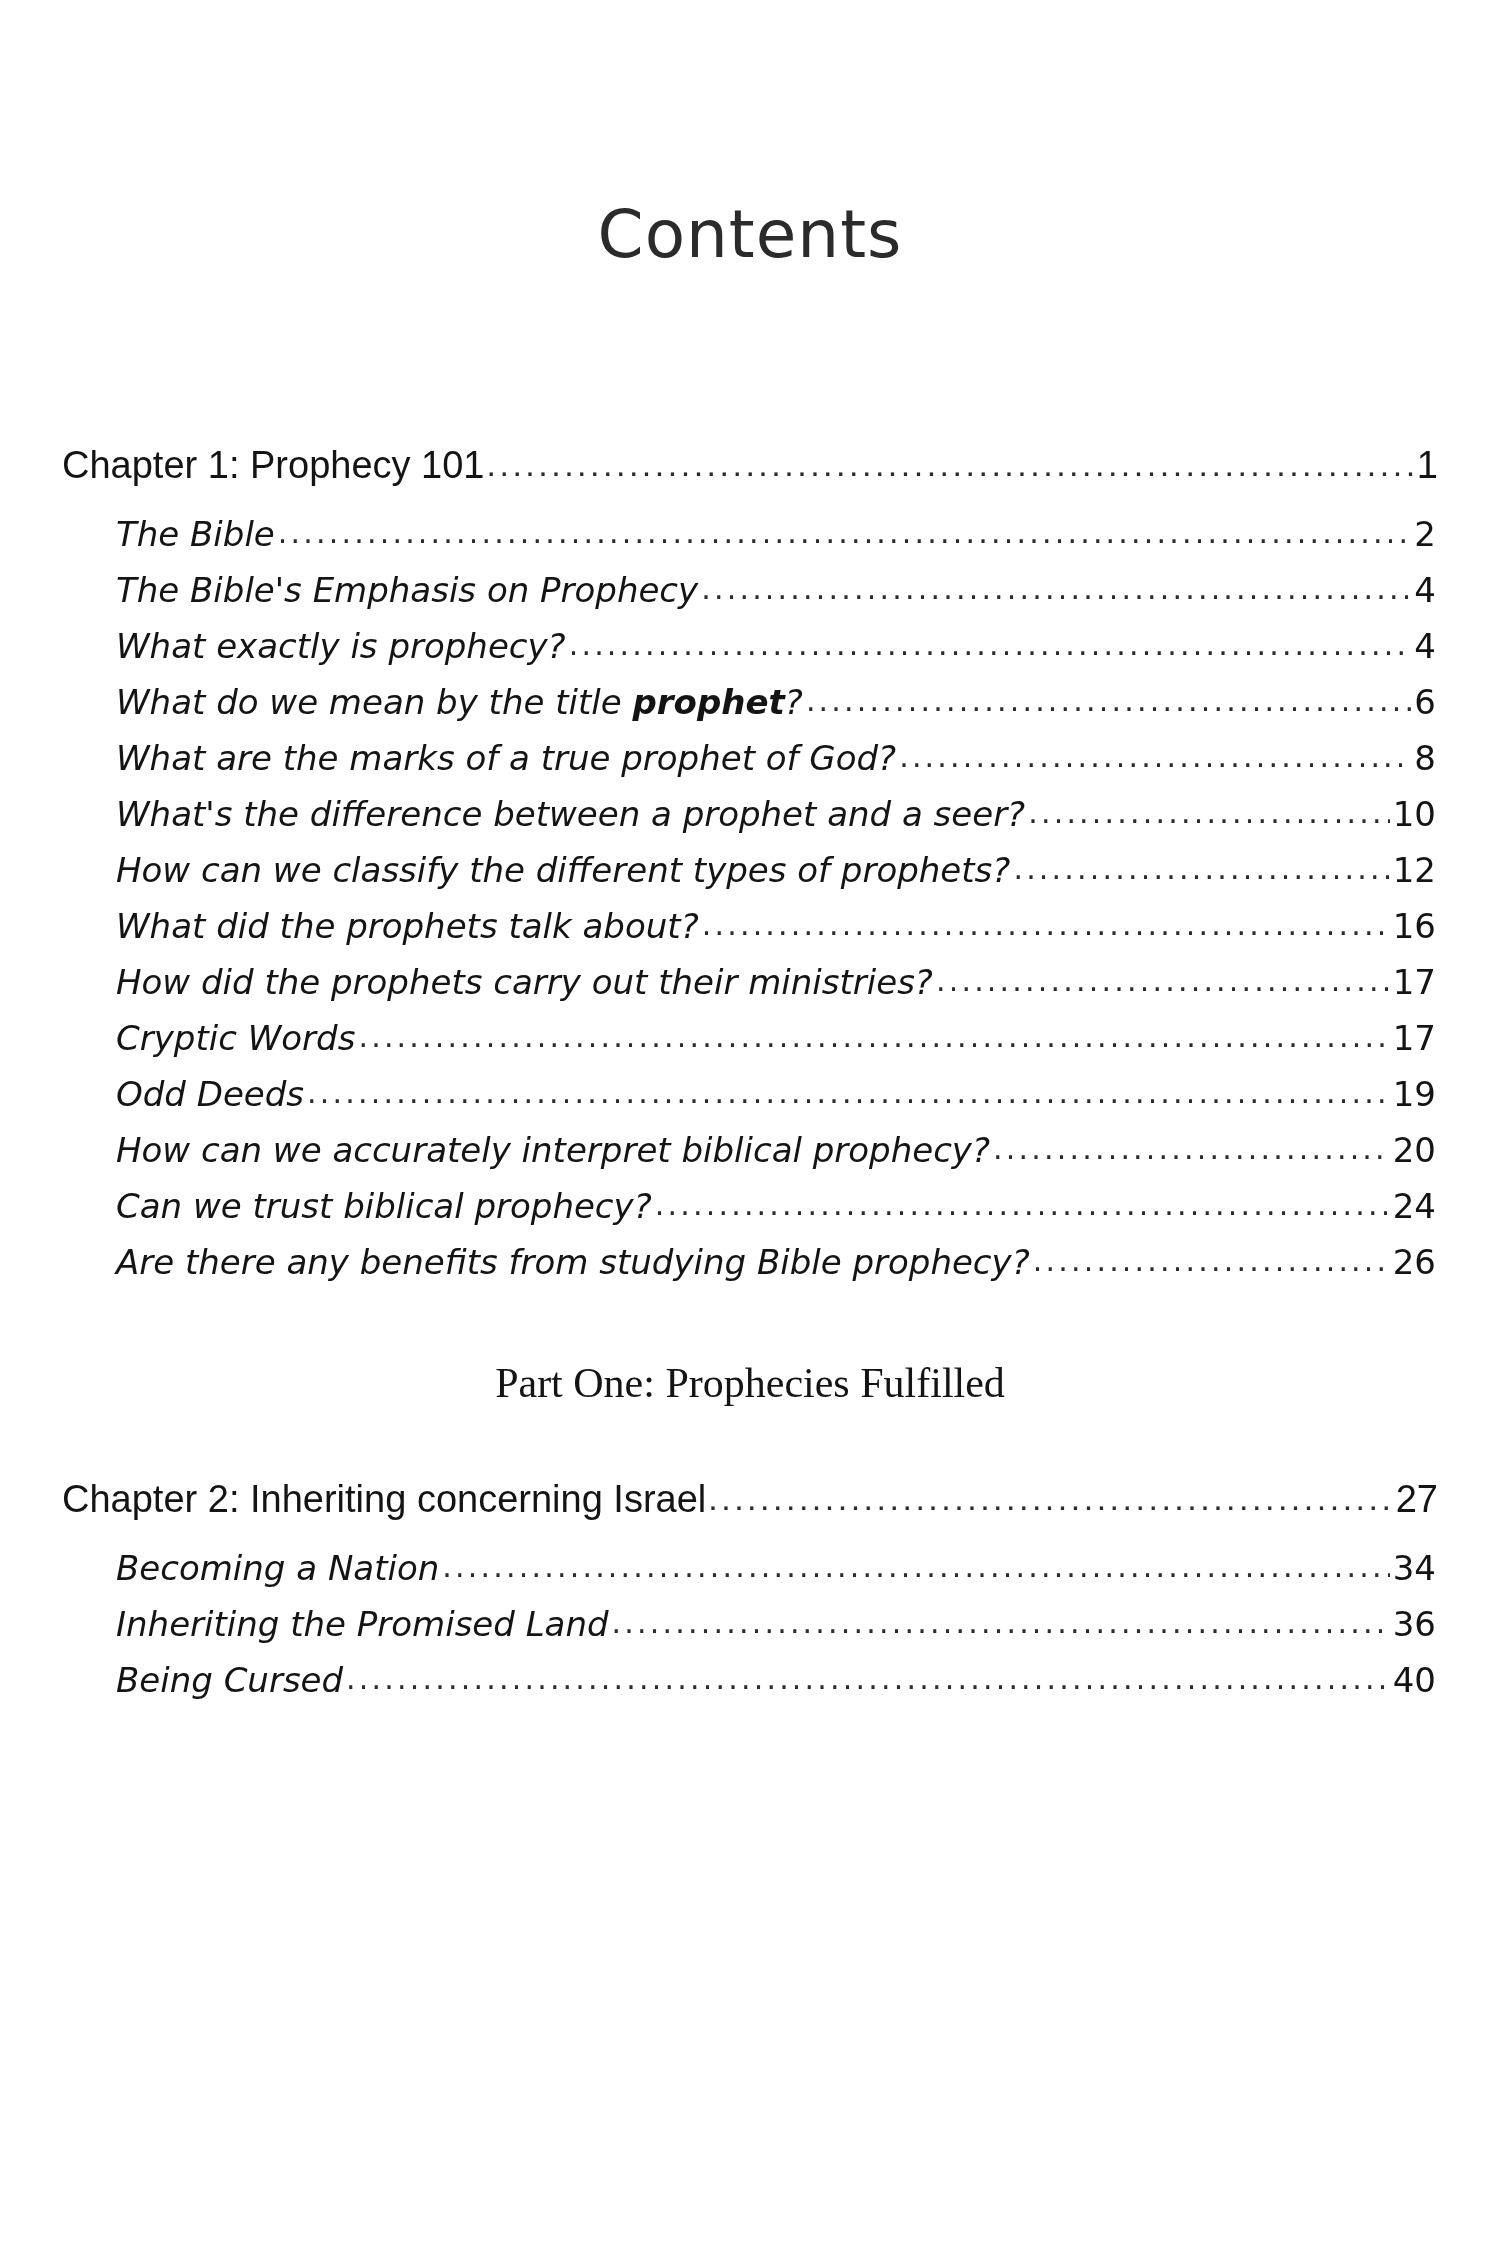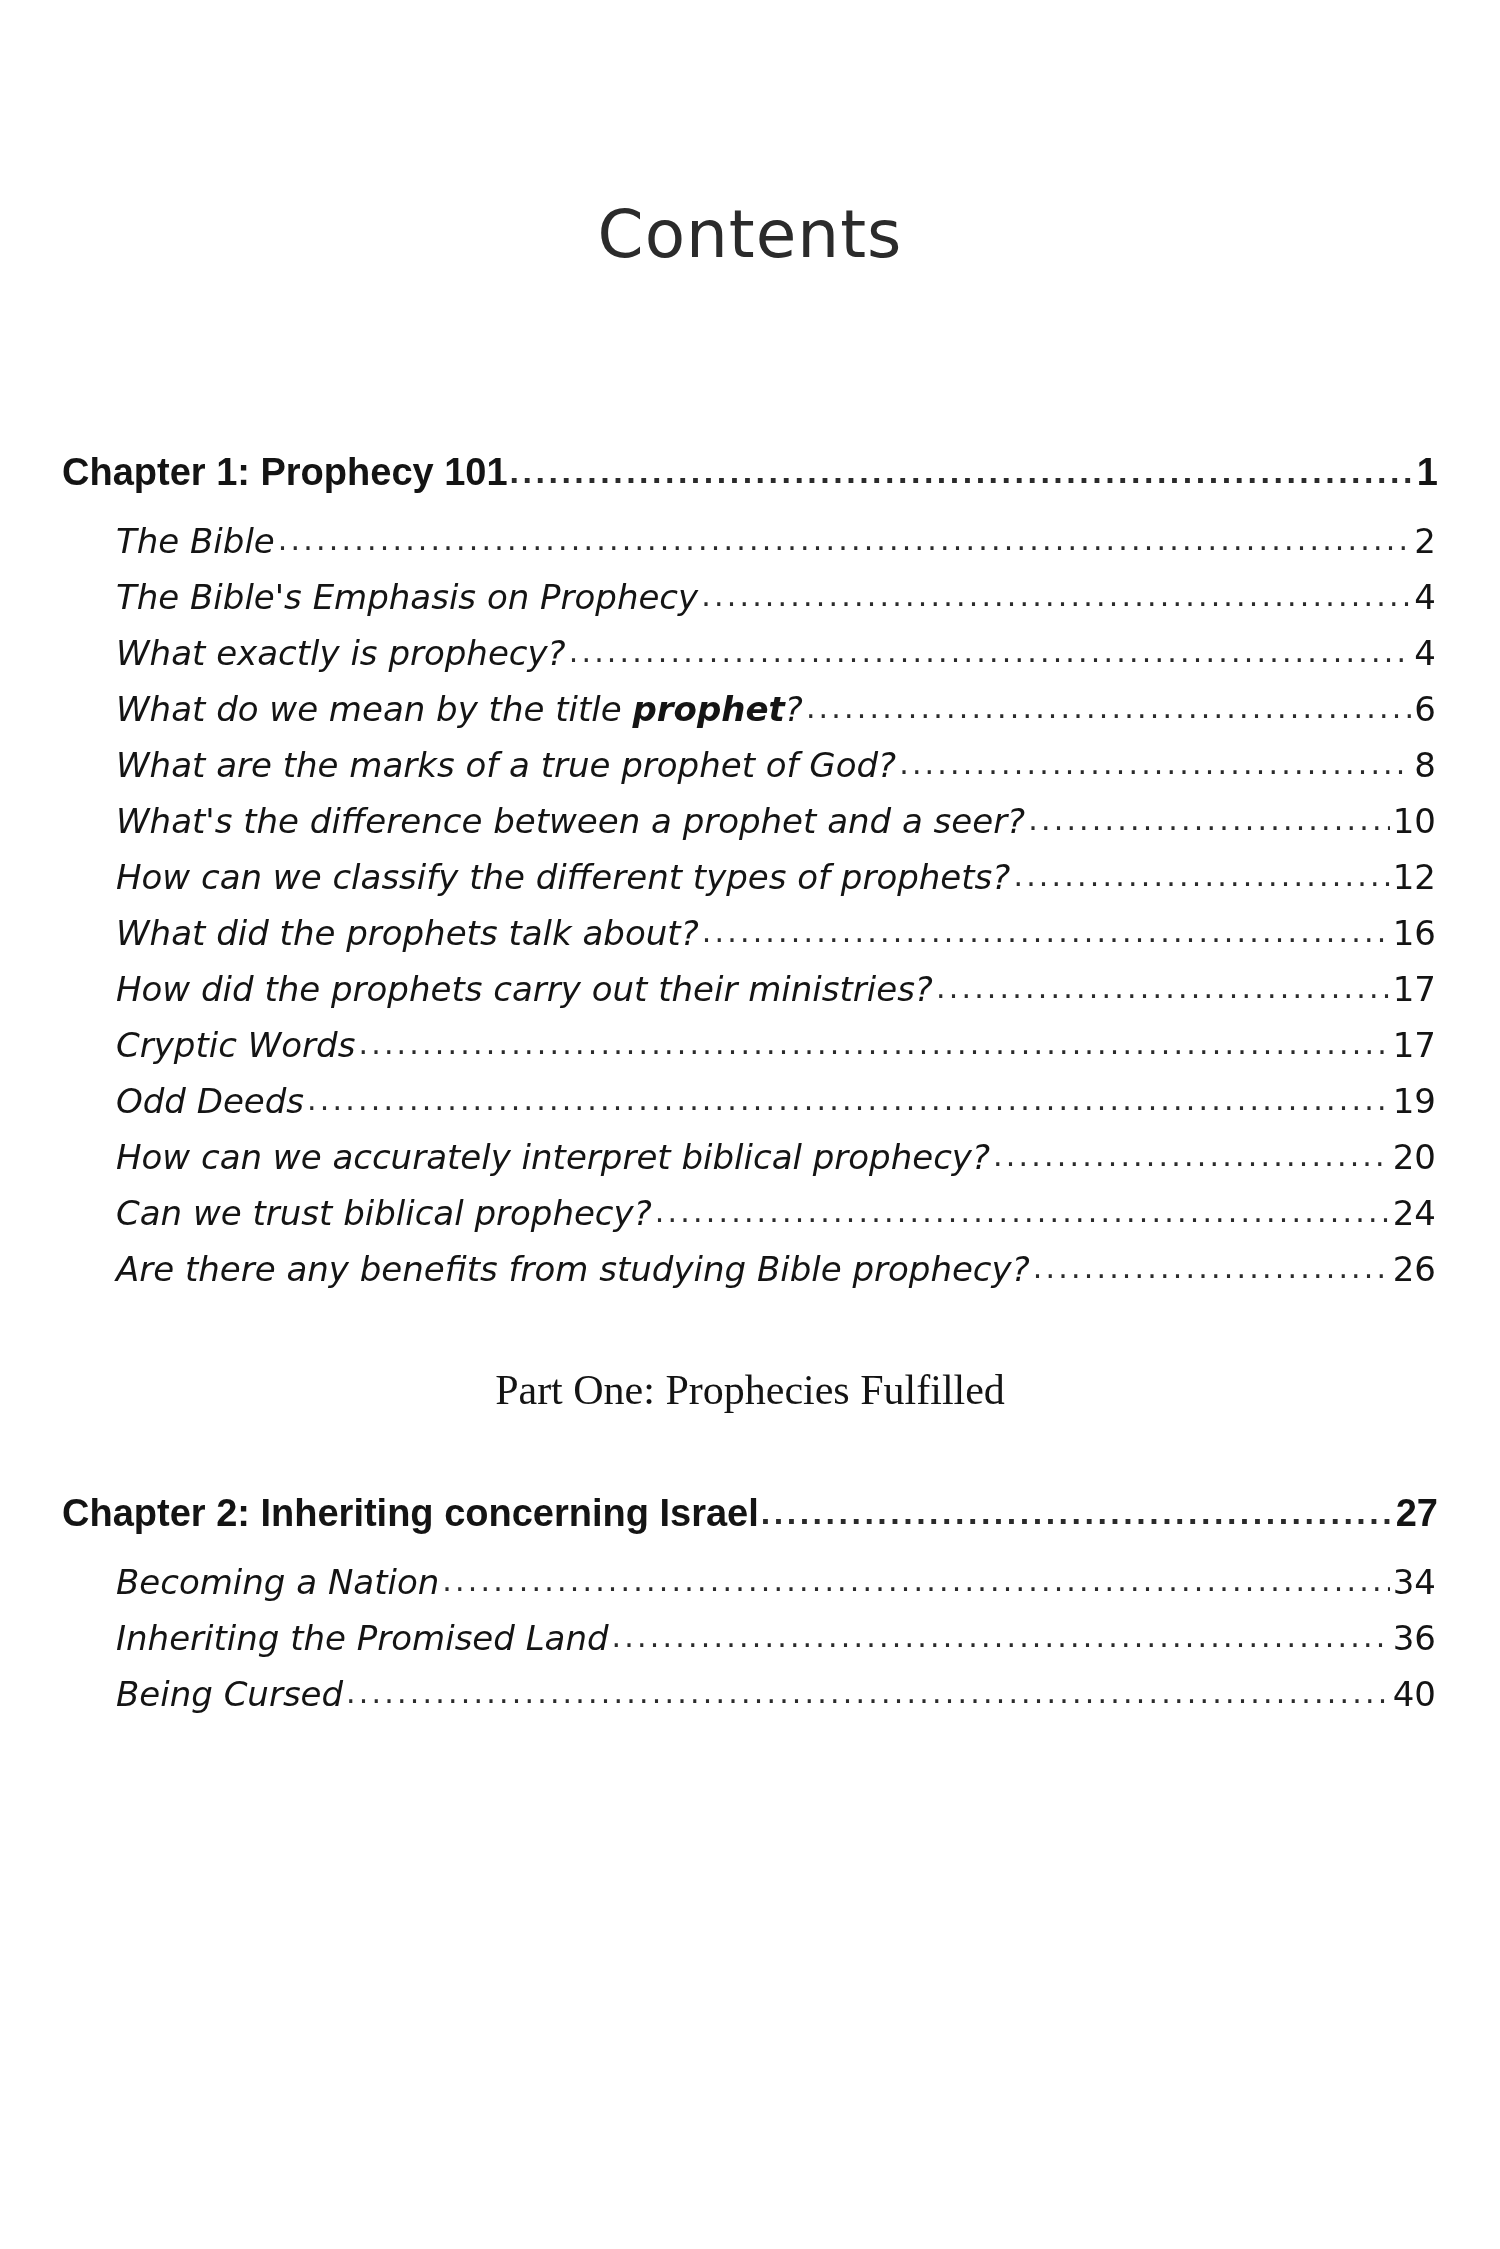--- a/index.html
+++ b/index.html
@@ -31,23 +31,23 @@
     margin: 0;
     padding-top: 196px;
     font-family: "DejaVu Sans", sans-serif;
   }
 
   
   .chapter-row {
     display: flex;
     align-items: baseline;
     font-size: 38px;
-    font-weight: 700;
+    font-weight: 400;
     color: #141414;
-    margin-top: 12px;
+    margin-top: 5px;
     text-align: center;
   }
   .chapter-row .label {
     white-space: nowrap;
   }
   .chapter-row .leader {
     flex: 1 1 auto;
     overflow: hidden;
     white-space: nowrap;
     margin: 0 2px 0 2px;

